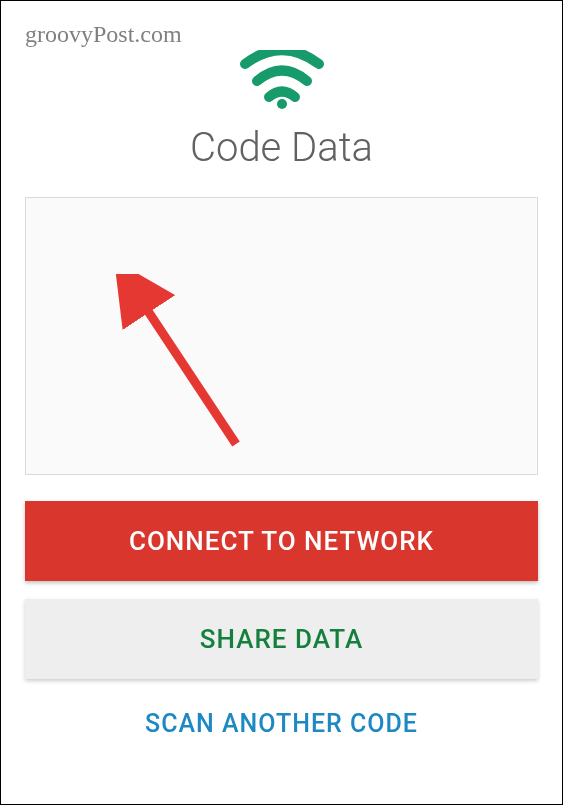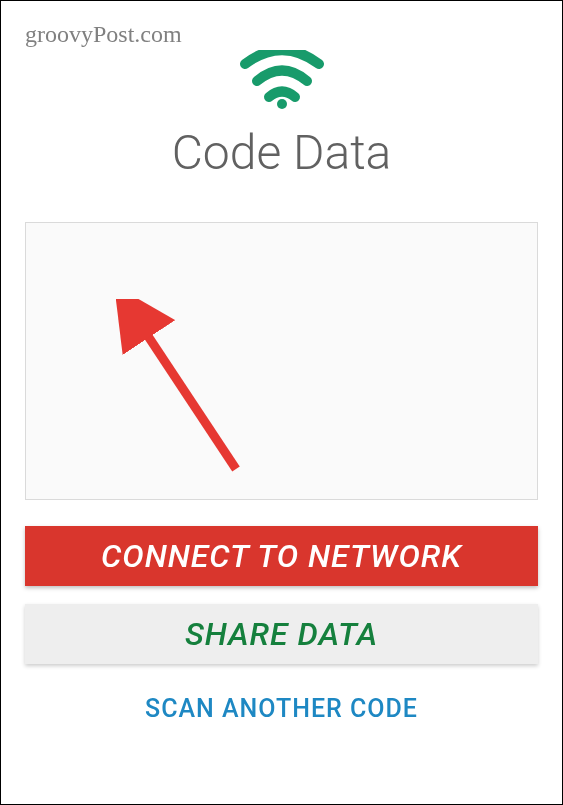--- a/index.html
+++ b/index.html
@@ -24,24 +24,24 @@
       margin-top: 6px;
       margin-bottom: 2px;
     }
     .wifi-icon {
       display: flex;
       justify-content: center;
       margin-bottom: 14px;
     }
     .page-title {
       text-align: center;
-      font-size: 48px;
+      font-size: 40px;
       font-weight: 300;
       color: #616161;
-      margin-bottom: 41px;
+      margin-bottom: 26px;
     }
     .data-box {
       border: 1px solid #dadada;
       background: #fafafa;
       padding: 18px 16px;
       height: 278px;
       margin-bottom: 26px;
       position: relative;
     }
     .data-text {
@@ -61,28 +61,27 @@
     }
     .arrow-svg {
       position: absolute;
       left: 90px;
       top: 76px;
       pointer-events: none;
     }
     .btn {
       display: block;
       width: 100%;
-      height: 60px;
-      font-size: 32px;
+      height: 80px;
+      font-size: 26px;
       font-weight: 500;
       letter-spacing: 1px;
       cursor: pointer;
       border: none;
       font-family: -apple-system, BlinkMacSystemFont, 'Segoe UI', Roboto, sans-serif;
-      font-style: italic;
     }
     .btn-primary {
       background: #d9362d;
       color: #ffffff;
       box-shadow: 0 2px 4px rgba(0,0,0,0.25);
       margin-bottom: 18px;
     }
     .btn-secondary {
       background: #eeeeee;
       color: #15803d;

